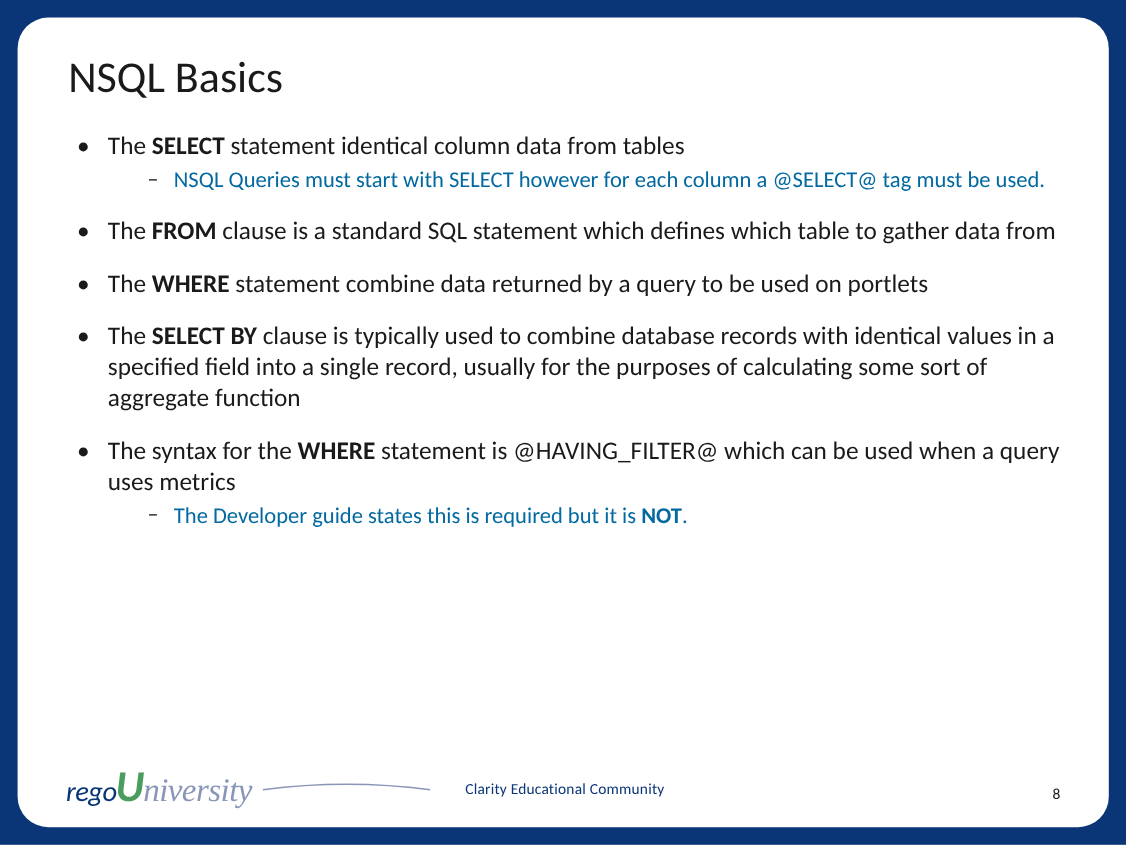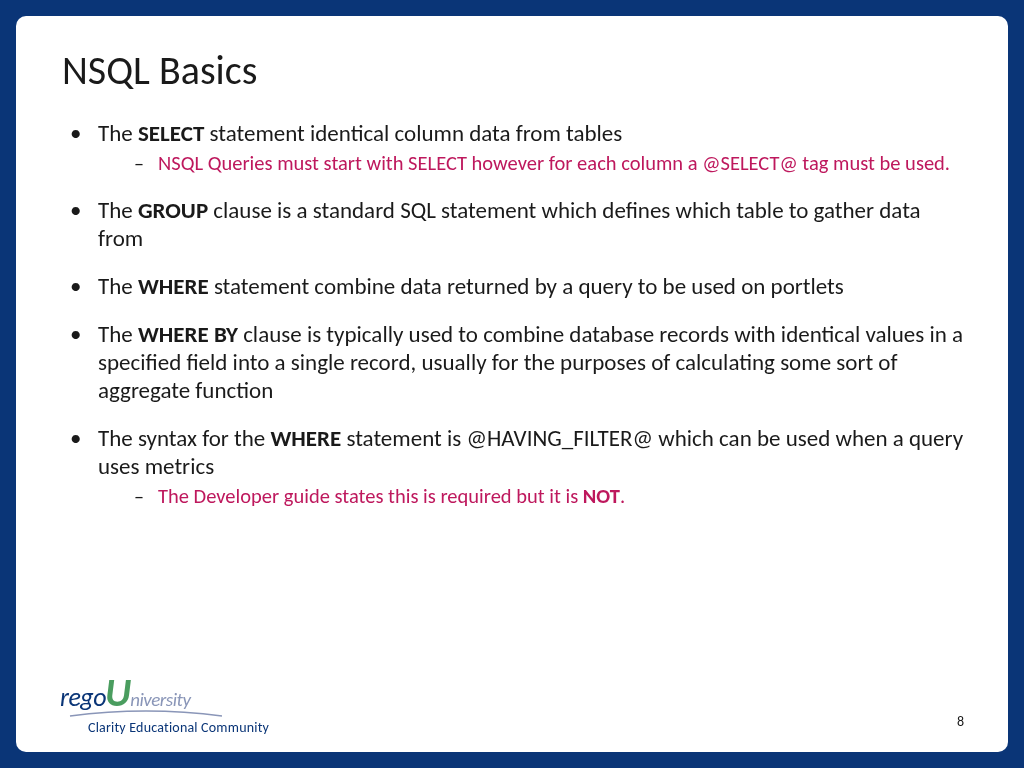--- a/index.html
+++ b/index.html
@@ -10,21 +10,21 @@
     font-family: Calibri, "Segoe UI", Arial, sans-serif;
     overflow: hidden;
   }
   .slide {
     position: absolute;
     top: 16px;
     left: 16px;
     width: 992px;
     height: 736px;
     background: #ffffff;
-    border-radius: 10px;
+    border-radius: 28px;
     padding: 30px 38px 20px 38px;
   }
   .title {
     font-size: 40px;
     color: #1a1a1a;
     font-weight: 400;
     margin-bottom: 24px;
     margin-left: 8px;
   }
   ul.main {
@@ -49,21 +49,21 @@
   }
   ul.sub {
     list-style: none;
     padding-left: 36px;
     margin-top: 4px;
   }
   ul.sub > li {
     position: relative;
     padding-left: 24px;
     font-size: 20.5px;
-    color: #be185d;
+    color: #0369a1;
     line-height: 1.22;
   }
   ul.sub > li::before {
     content: "–";
     position: absolute;
     left: 0;
     top: 0;
     font-size: 20px;
     color: #1a1a1a;
   }
@@ -72,22 +72,21 @@
     position: absolute;
     bottom: 16px;
     left: 44px;
     right: 44px;
     display: flex;
     align-items: flex-end;
     justify-content: space-between;
   }
   .logo {
     display: flex;
-    flex-direction: column;
-    align-items: flex-start;
+    align-items: center;
   }
   .logo-text {
     display: flex;
     align-items: baseline;
     font-style: italic;
   }
   .logo-rego {
     font-size: 26px;
     font-weight: 500;
     color: #0a3577;
@@ -95,24 +94,25 @@
   }
   .logo-u {
     font-size: 40px;
     font-weight: bold;
     color: #4a9d5f;
     font-style: italic;
     margin: 0 -1px -3px -1px;
     line-height: 0.8;
   }
   .logo-niv {
-    font-size: 19px;
+    font-size: 30px;
     font-weight: 400;
     color: #8a96b8;
     letter-spacing: -0.5px;
+    font-family: Liberation Serif, serif;
   }
   .logo-swoosh {
     width: 160px;
     height: 10px;
     margin-top: -4px;
     margin-left: 6px;
   }
   .logo-tagline {
     font-size: 14px;
     color: #0a3577;
@@ -134,29 +134,29 @@
 
   <ul class="main">
     <li>
       <span>The </span><span class="bold">SELECT</span><span> statement identical column data from tables</span>
       <ul class="sub">
         <li>NSQL Queries must start with SELECT however for each column a @SELECT@ tag must be used.</li>
       </ul>
     </li>
 
     <li>
-      <span>The </span><span class="bold">GROUP</span><span> clause is a standard SQL statement which defines which table to gather data from</span>
+      <span>The </span><span class="bold">FROM</span><span> clause is a standard SQL statement which defines which table to gather data from</span>
     </li>
 
     <li>
       <span>The </span><span class="bold">WHERE</span><span> statement combine data returned by a query to be used on portlets</span>
     </li>
 
     <li>
-      <span>The </span><span class="bold">WHERE BY</span><span> clause is typically used to combine database records with identical values in a specified field into a single record, usually for the purposes of calculating some sort of aggregate function</span>
+      <span>The </span><span class="bold">SELECT BY</span><span> clause is typically used to combine database records with identical values in a specified field into a single record, usually for the purposes of calculating some sort of aggregate function</span>
     </li>
 
     <li>
       <span>The syntax for the </span><span class="bold">WHERE</span><span> statement is @HAVING_FILTER@ which can be used when a query uses metrics</span>
       <ul class="sub">
         <li>
           <span>The Developer guide states this is required but it is </span><span class="bold">NOT</span><span>.</span>
         </li>
       </ul>
     </li>

